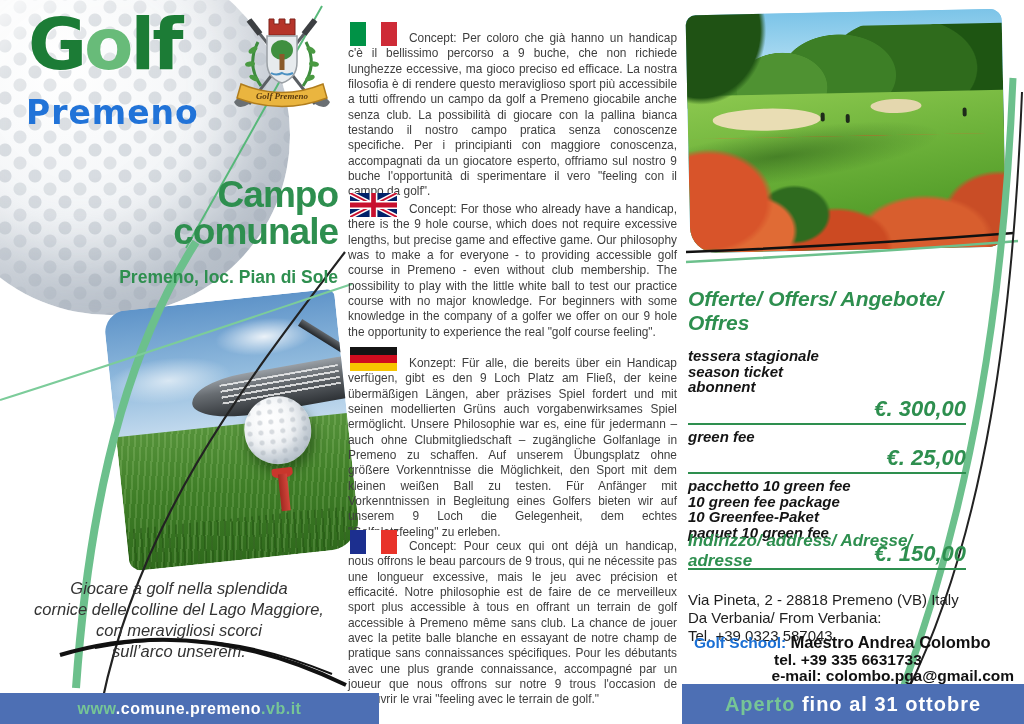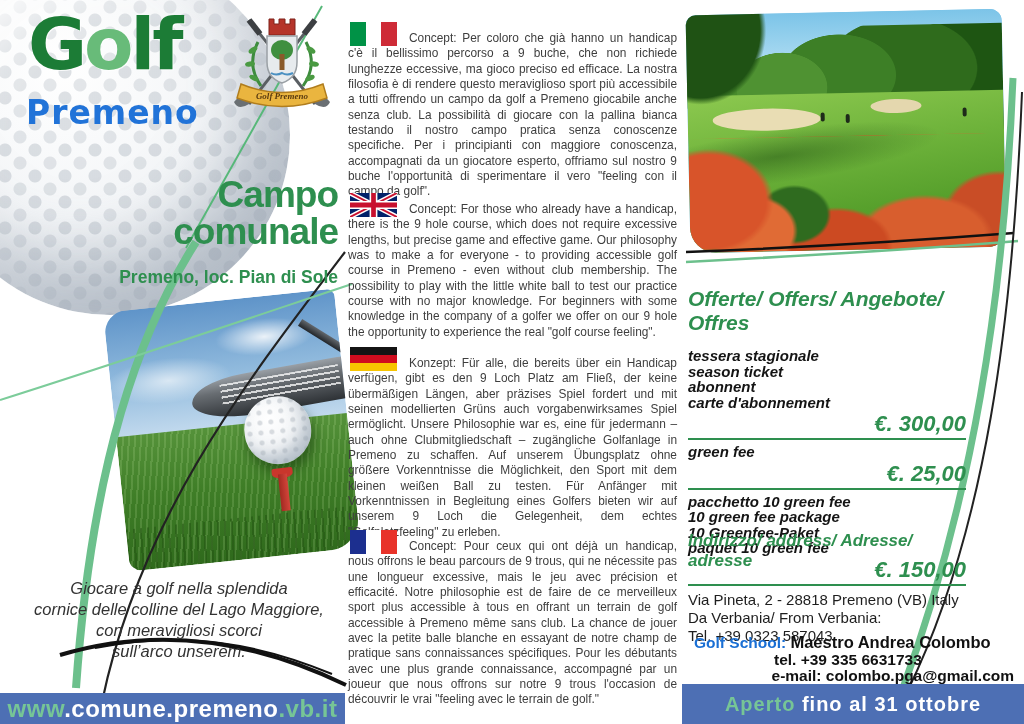--- a/index.html
+++ b/index.html
@@ -66,21 +66,21 @@
       background:linear-gradient(90deg,#a32a22,#d4453a);}
   .pl-blades{position:absolute;left:0;bottom:0;right:0;height:16%;
       background:repeating-linear-gradient(92deg, rgba(35,85,18,.55) 0 2px, rgba(0,0,0,0) 2px 7px);}
 
   
   .tagline{position:absolute;left:20px;top:578px;width:318px;text-align:center;z-index:10;
       font-style:italic;font-size:16.5px;line-height:21px;color:#333;}
 
   
   .bar{position:absolute;background:#4d6fb4;color:#fff;font-weight:bold;text-align:center;z-index:10;}
-  .bar-left{left:0;top:693px;width:345px;height:31px;font-size:24px;line-height:31px;letter-spacing:.5px;}
+  .bar-left{left:0;top:693px;width:379px;height:31px;font-size:16px;line-height:31px;letter-spacing:.5px;}
   .bar-right{left:682px;top:684px;width:342px;height:40px;font-size:20px;line-height:40px;letter-spacing:1px;}
   .bar .grn{color:#76c596;}
 
   
   .concept{position:absolute;left:348px;width:329px;z-index:10;}
   .concept p{margin:0;font-size:11.9px;line-height:15.35px;text-align:justify;color:#3e3e3e;}
   .c-it{top:31px;} .c-en{top:202px;} .c-de{top:356px;} .c-fr{top:539px;}
   .flag{float:left;width:47px;height:24px;margin:-9px 12px 0 2px;display:flex;}
   .flag.h{flex-direction:column;}
   .flag .b{flex:1;}
@@ -254,21 +254,20 @@
     <div class="pr-bigleaf"></div>
   </div>
 
   <div class="offers">
     <div class="oh">Offerte/ Offers/ Angebote/ Offres</div>
 
     <div>
       <div class="lbl">tessera stagionale</div>
       <div class="lbl">season ticket</div>
       <div class="lbl">abonnent</div>
-      <div class="lbl">carte d'abonnement</div>
       <div class="price">€. 300,00</div>
       <hr class="rule">
     </div>
 
     <div>
       <div class="lbl">green fee</div>
       <div class="price">€. 25,00</div>
       <hr class="rule">
     </div>
 

